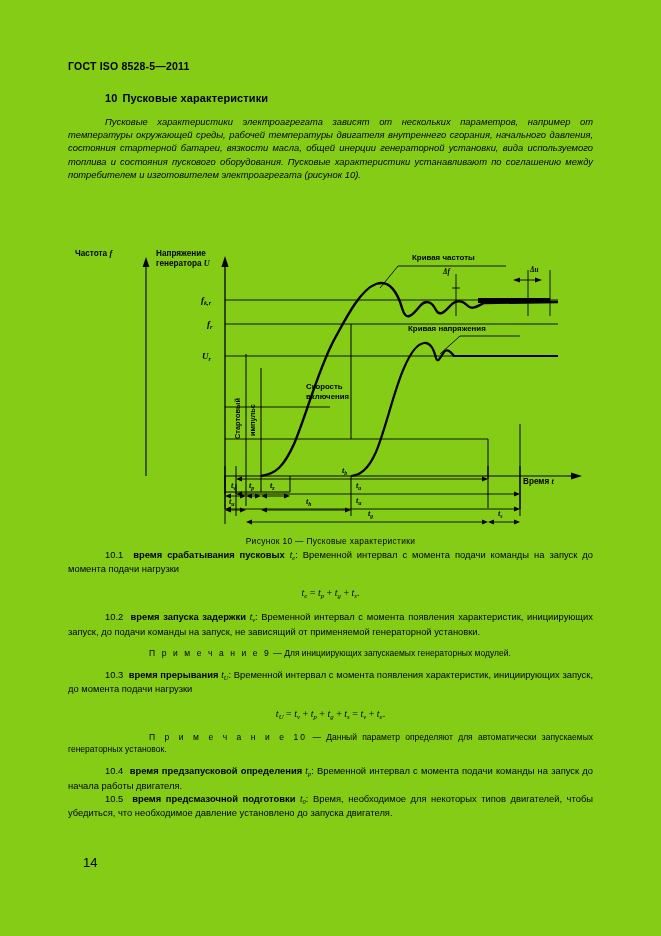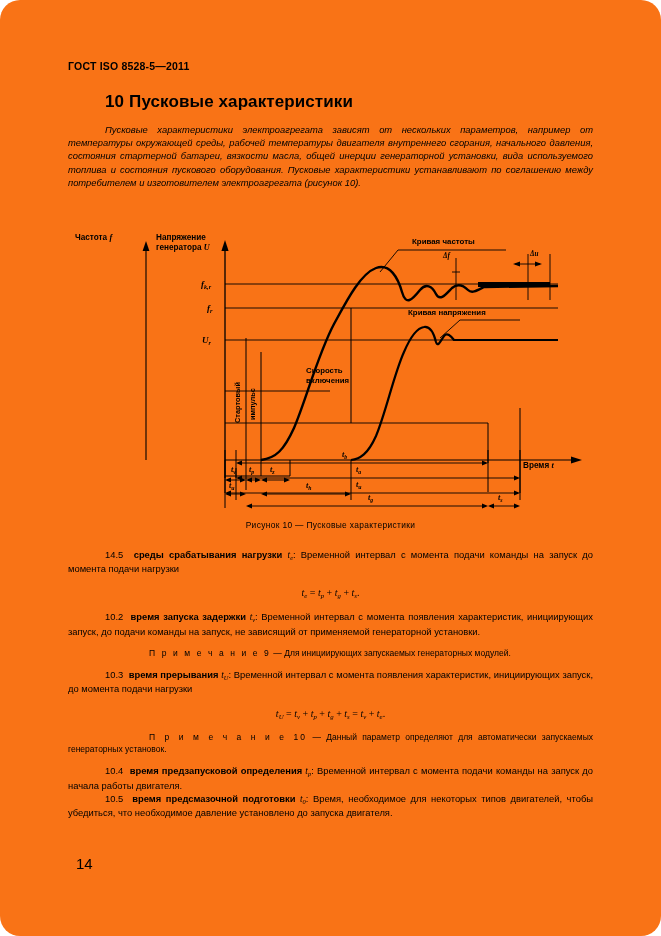--- a/index.html
+++ b/index.html
@@ -11,22 +11,21 @@
     width: 661px;
     height: 936px;
     position: relative;
     font-family: "Liberation Sans", sans-serif;
     color: #000000;
     overflow: hidden;
   }
   .page {
     position: absolute;
     inset: 0;
-    background: #f97316;
-    border-radius: 20px;
+    background: #84cc16;
   }
 
   
   .doc-header {
     position: absolute;
     left: 68px;
     top: 60px;
     font-size: 10.5px;
     font-weight: bold;
     letter-spacing: 0.2px;
@@ -34,21 +33,21 @@
 
   
   .column {
     position: absolute;
     left: 68px;
     top: 92px;
     width: 525px;
   }
 
   h2.section-title {
-    font-size: 17px;
+    font-size: 11px;
     font-weight: bold;
     margin: 0 0 11px 0;
     padding-left: 37px;
     letter-spacing: 0.1px;
   }
   h2.section-title .num { margin-right: 5px; }
 
   p.para {
     font-size: 9.4px;
     line-height: 13.2px;
@@ -98,40 +97,40 @@
   sub {
     font-size: 0.68em;
     line-height: 0;
     vertical-align: -0.28em;
   }
 
   
   .figure-wrap {
     position: absolute;
     left: 68px;
-    top: 228px;
+    top: 244px;
     width: 525px;
     height: 300px;
   }
   .figure-caption {
     position: absolute;
     left: 0;
     top: 292px;
     width: 525px;
     text-align: center;
     font-size: 8.4px;
     letter-spacing: 0.35px;
   }
 
   
   .page-number {
     position: absolute;
-    left: 76px;
+    left: 83px;
     top: 855px;
-    font-size: 15px;
+    font-size: 13px;
   }
 
   svg text {
     font-family: "Liberation Sans", sans-serif;
     fill: #000;
   }
   svg .lbl-it {
     font-family: "Liberation Serif", serif;
     font-style: italic;
     font-weight: bold;
@@ -329,22 +328,22 @@
         <line x1="420" y1="0" x2="420" y2="13" stroke="#000" stroke-width="1"></line>
       </g>
     </svg>
 
     <div class="figure-caption">Рисунок 10 — Пусковые характеристики</div>
   </div>
 
   <div class="column" style="top:548px;">
 
     <p class="clause">
-      <span>14.5</span>&nbsp;
-      <b>среды срабатывания нагрузки</b>
+      <span>10.1</span>&nbsp;
+      <b>время срабатывания пусковых</b>
       <var><span>t</span><sub>e</sub></var>:
       <span>Временной интервал с момента подачи команды на запуск до момента подачи нагрузки</span>
     </p>
     <div class="gap-m"></div>
     <div class="formula">
       t<sub>e</sub> <span class="up">=</span> t<sub>p</sub> <span class="up">+</span> t<sub>g</sub> <span class="up">+</span> t<sub>s</sub><span class="up">.</span>
     </div>
     <div class="gap-m"></div>
 
     <p class="clause">

